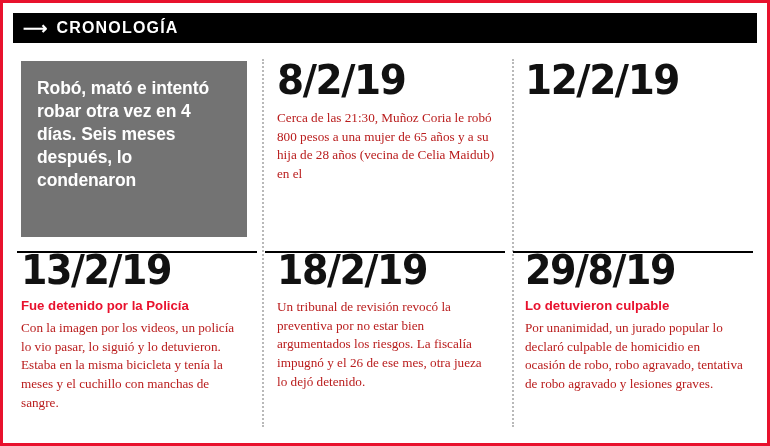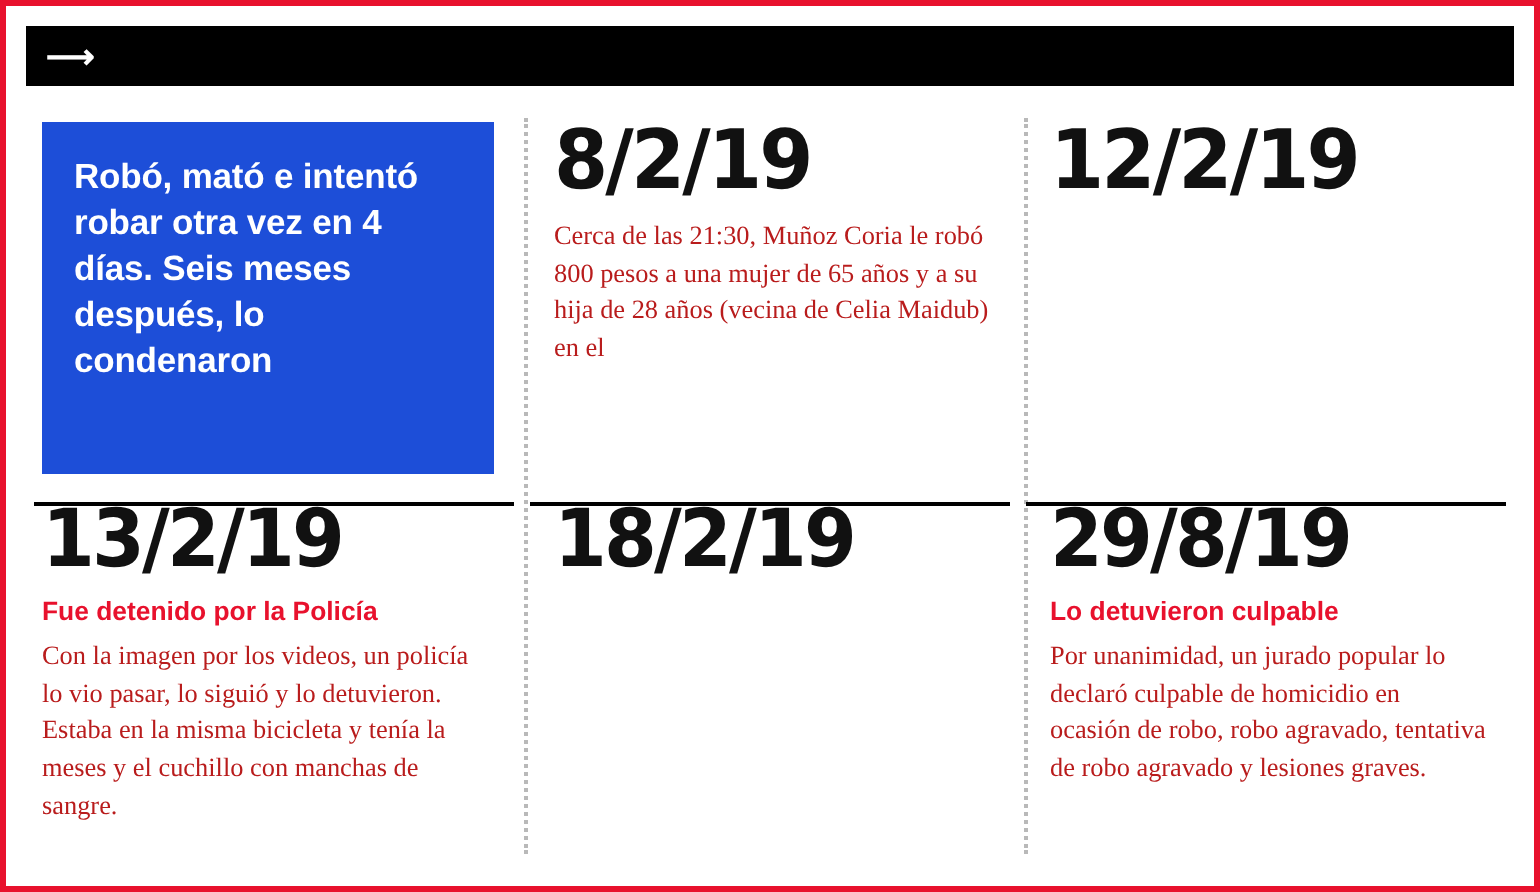--- a/index.html
+++ b/index.html
@@ -79,21 +79,21 @@
   .vsep.v2 { left: 499px; }
   .hsep {
     position: absolute;
     left: 4px;
     right: 4px;
     height: 0;
     border-top: 2px solid #000000;
   }
   
   .headline-box {
-    background: #1d4ed8;
+    background: #737373;
     color: #ffffff;
     width: 100%;
     height: 100%;
     box-sizing: border-box;
     padding: 16px 14px 14px 16px;
     font-size: 17.5px;
     font-weight: bold;
     line-height: 1.32;
     letter-spacing: -0.1px;
   }
@@ -126,20 +126,21 @@
   .r2 .date { font-size: 40px; }
 </style>
 </head>
 <body>
 
 <div class="page">
   <div class="inner">
 
     <div class="header">
       <span class="arrow-icon">⟶</span>
+      <span class="header-title">CRONOLOGÍA</span>
     </div>
 
     <div class="grid">
 
       <div class="vsep v1"></div>
       <div class="vsep v2"></div>
 
       <div class="cell col1">
         <div class="headline-box">Robó, mató e intentó robar otra vez en 4 días. Seis meses después, lo condenaron</div>
       </div>
@@ -156,20 +157,21 @@
       <div class="cell col1 r2">
         <div class="hsep"></div>
         <p class="date">13/2/19</p>
         <p class="subtitle">Fue detenido por la Policía</p>
         <p class="body">Con la imagen por los videos, un policía lo vio pasar, lo siguió y lo detuvieron. Estaba en la misma bicicleta y tenía la meses y el cuchillo con manchas de sangre.</p>
       </div>
 
       <div class="cell col2 r2">
         <div class="hsep"></div>
         <p class="date">18/2/19</p>
+        <p class="body">Un tribunal de revisión revocó la preventiva por no estar bien argumentados los riesgos. La fiscalía impugnó y el 26 de ese mes, otra jueza lo dejó detenido.</p>
       </div>
 
       <div class="cell col3 r2">
         <div class="hsep"></div>
         <p class="date">29/8/19</p>
         <p class="subtitle">Lo detuvieron culpable</p>
         <p class="body">Por unanimidad, un jurado popular lo declaró culpable de homicidio en ocasión de robo, robo agravado, tentativa de robo agravado y lesiones graves.</p>
       </div>
 
     </div>

